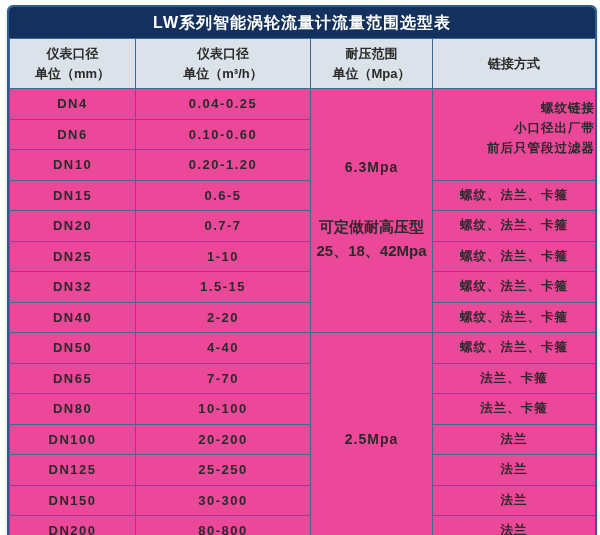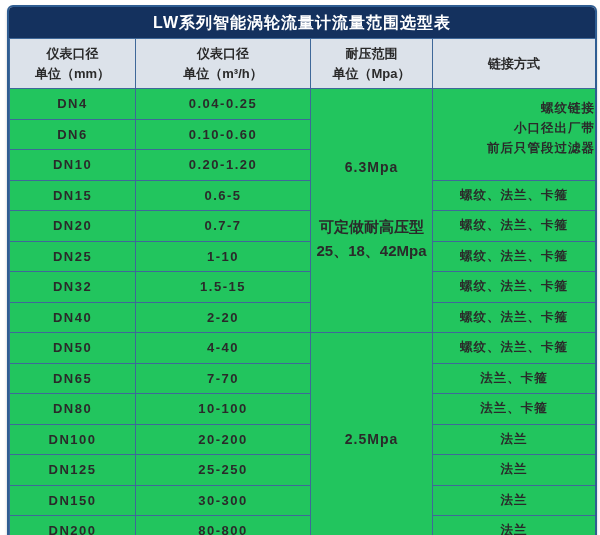--- a/index.html
+++ b/index.html
@@ -45,21 +45,21 @@
   }
   thead th {
     background: #dce2ea;
     height: 49px;
     font-size: 13px;
     font-weight: bold;
     line-height: 1.5;
   }
   thead th .hline { display: block; }
   tbody td {
-    background: #22c55e;
+    background: #ec4899;
     height: 29.5px;
     font-size: 13px;
     font-weight: bold;
   }
   td.c-dn, td.c-flow { letter-spacing: 1.5px; }
   td.c-conn { font-size: 12.5px; letter-spacing: 1px; }
   td.c-conn-merged { vertical-align: middle; }
   .conn-lines {
     display: flex;
     flex-direction: column;

